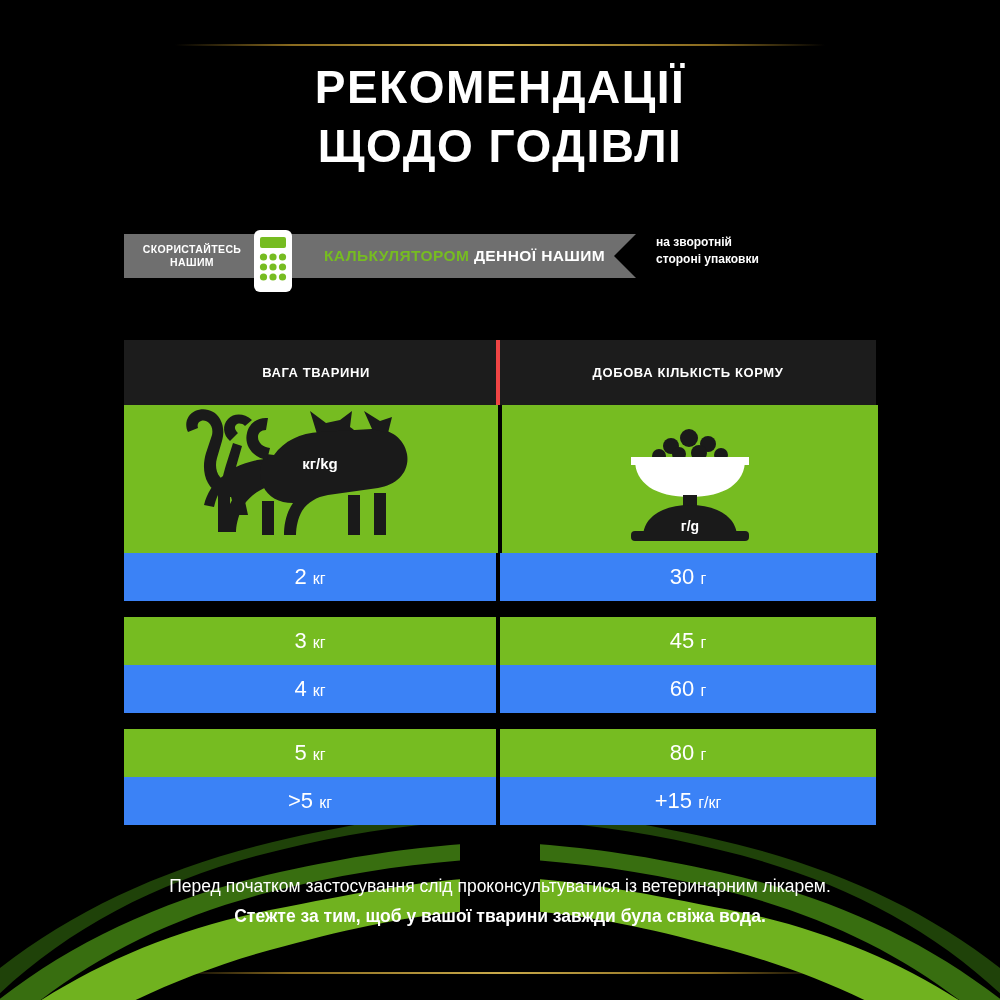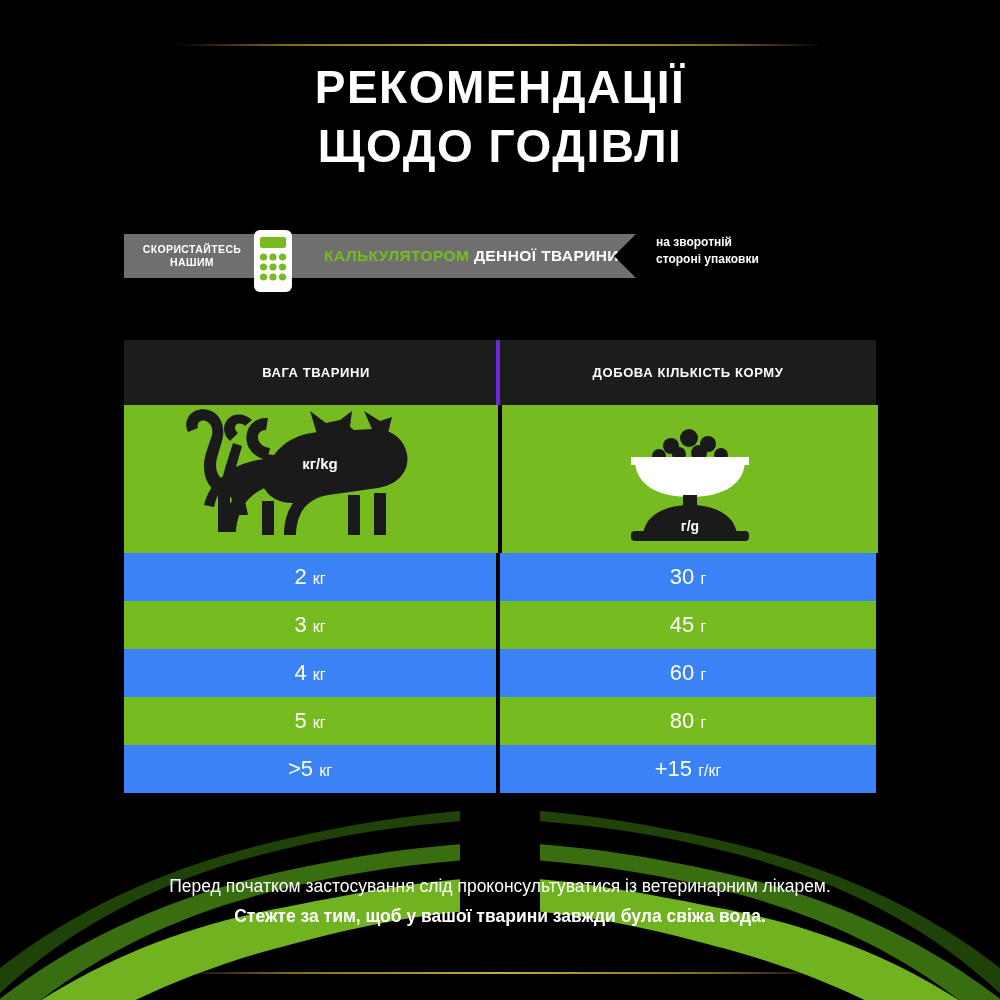--- a/index.html
+++ b/index.html
@@ -134,37 +134,37 @@
   }
   .head-row .cell {
     background: #1c1c1c;
     height: 65px;
     line-height: 65px;
     color: #ffffff;
     font-size: 13px;
     font-weight: bold;
     letter-spacing: .6px;
   }
-  .head-row .cell.left { border-right: 4px solid #6d28d9; padding-left: 12px; }
+  .head-row .cell.left { border-right: 4px solid #ef4444; padding-left: 12px; }
 
   .icon-row .cell {
     background: #76bc21;
     height: 148px;
     position: relative;
   }
   .icon-row .cell.left { border-right: 4px solid #000000; text-align: center; }
 
   .data-row .cell {
     height: 48px;
     line-height: 48px;
     color: #ffffff;
     font-size: 22px;
   }
   .data-row .cell .unit { font-size: 16px; }
-  .data-row.alt .cell { background: #76bc21; }
+  .data-row.alt .cell { background: #76bc21; margin-top: 16px; }
   .data-row.alt .cell.left { border-right: 4px solid #000000; }
   .data-row.dark .cell { background: #3b82f6; }
   .data-row.dark .cell.left { border-right: 4px solid #000000; }
 
   
   .footer {
     position: absolute;
     left: 0;
     top: 872px;
     width: 1000px;
@@ -198,21 +198,21 @@
     <span class="line2">ЩОДО ГОДІВЛІ</span>
   </div>
 
   <div class="calc-row">
     <div class="calc-banner">
       <div class="calc-pre">
         <span>СКОРИСТАЙТЕСЬ</span>
         <span>НАШИМ</span>
       </div>
       <div class="calc-main">
-        <span class="em">КАЛЬКУЛЯТОРОМ</span><span class="plain"> ДЕННОЇ ТВАРИНИ</span>
+        <span class="em">КАЛЬКУЛЯТОРОМ</span><span class="plain"> ДЕННОЇ НАШИМ</span>
       </div>
     </div>
 
     <svg class="calc-icon" viewBox="0 0 66 66">
       <rect x="14" y="2" width="38" height="62" rx="6" fill="#ffffff"></rect>
       <rect x="20" y="9" width="26" height="11" rx="2" fill="#76bc21"></rect>
       <circle cx="23.5" cy="29" r="3.6" fill="#76bc21"></circle>
       <circle cx="33" cy="29" r="3.6" fill="#76bc21"></circle>
       <circle cx="42.5" cy="29" r="3.6" fill="#76bc21"></circle>
       <circle cx="23.5" cy="39" r="3.6" fill="#76bc21"></circle>

